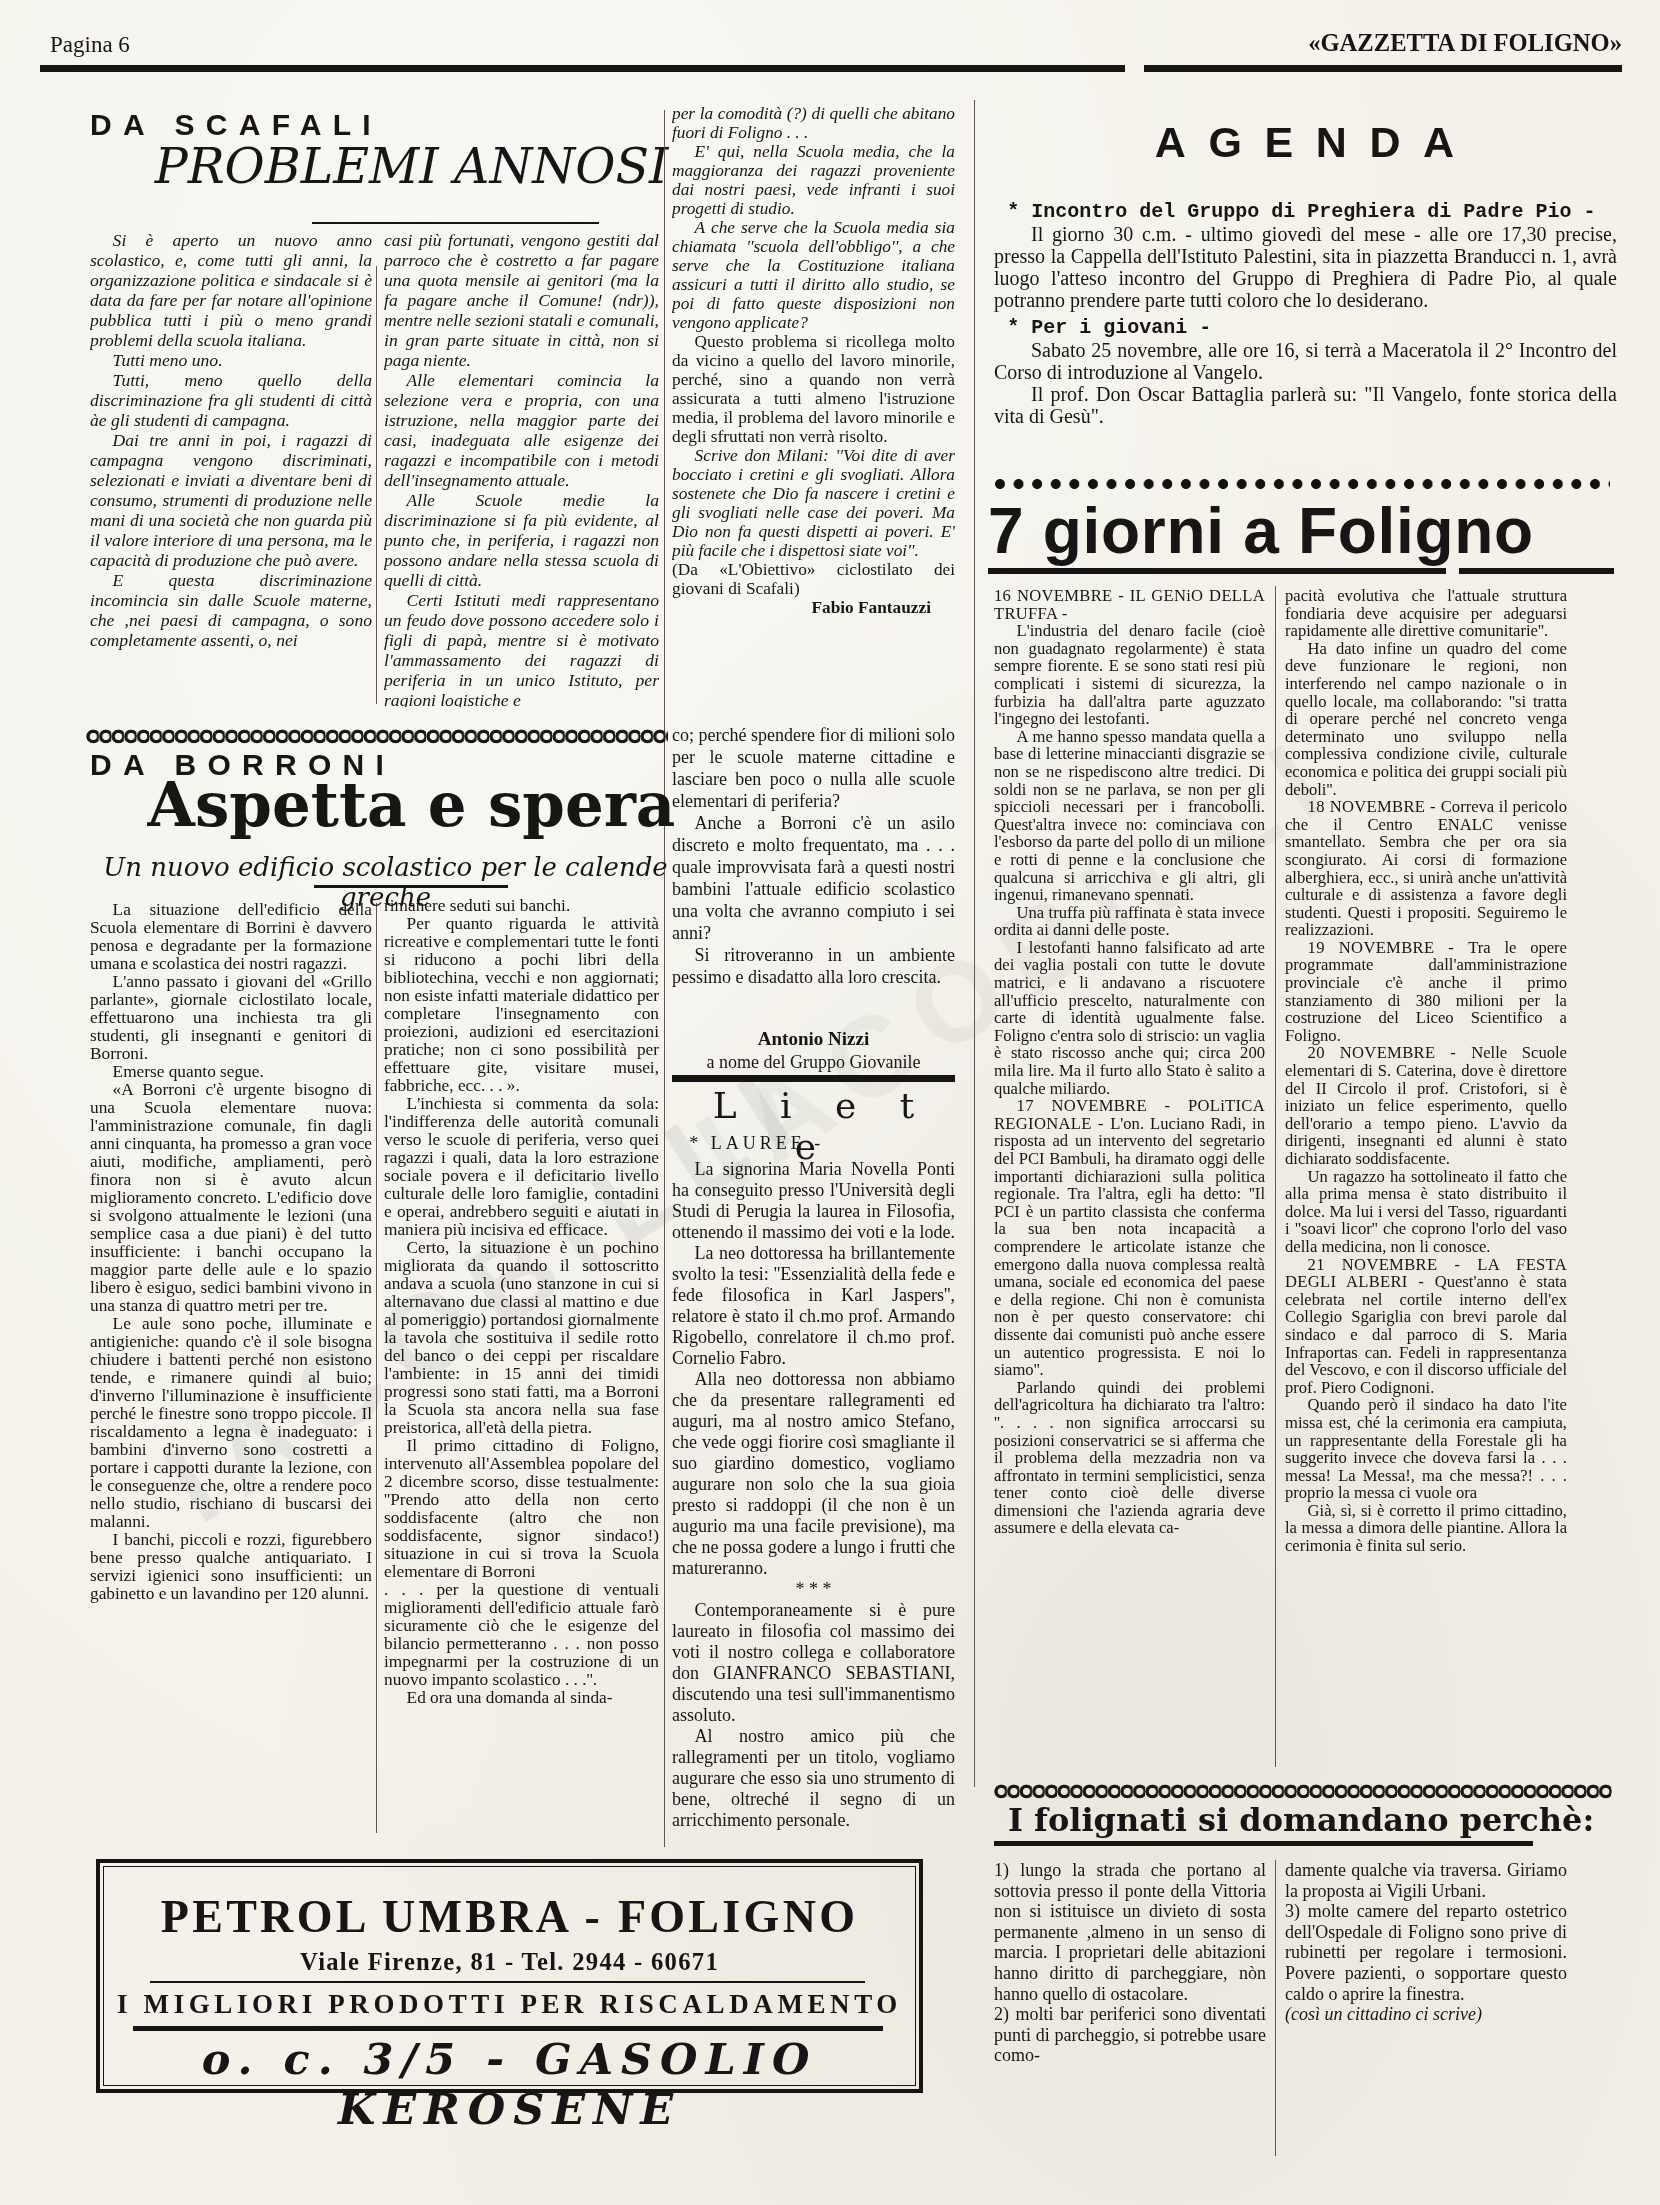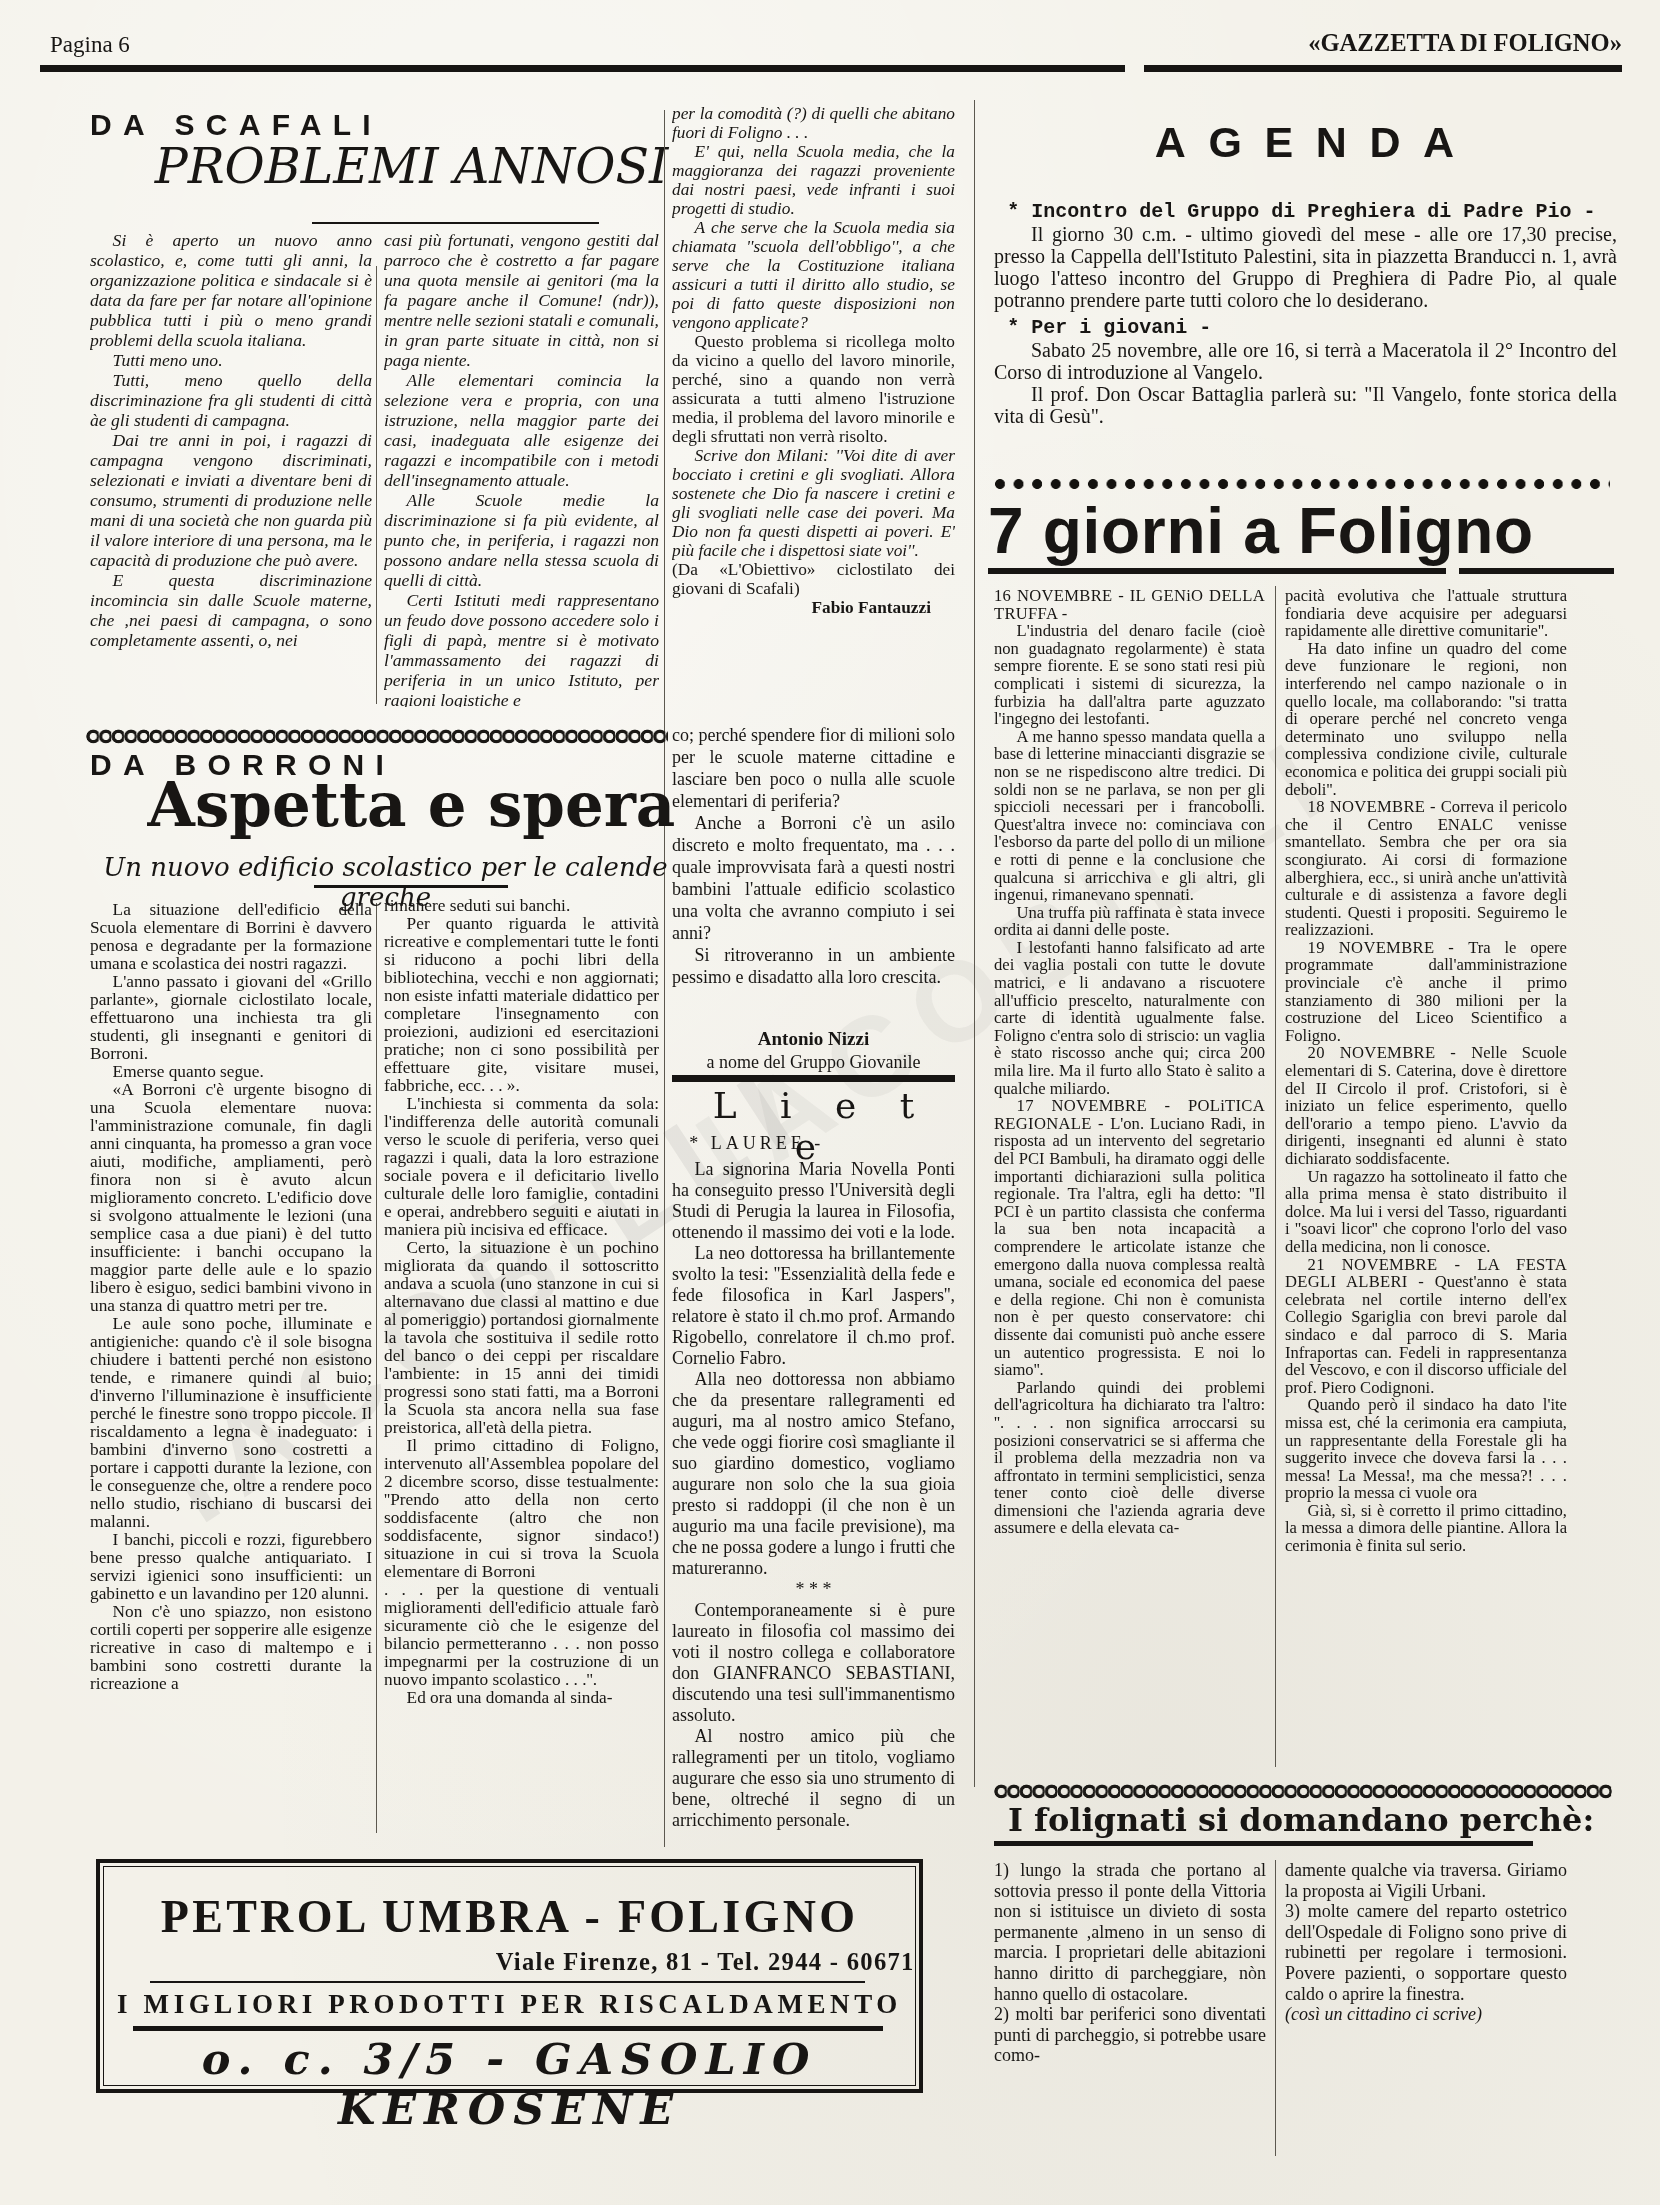--- a/index.html
+++ b/index.html
@@ -40,21 +40,21 @@
   .colBor{font-size:17.3px;line-height:18px;}
   .colC-mid{font-size:18px;line-height:22px;}
   .sig-name{font-weight:bold;font-size:19px;text-align:center;}
   .sig-role{font-size:18px;text-align:center;}
   .liete-title{font-family:"DejaVu Serif",serif;font-size:36px;letter-spacing:16px;text-align:center;text-indent:16px;}
   .liete-body{font-size:18px;line-height:21px;}
   .liete-body p.llead{text-indent:17.3px;letter-spacing:4px;margin-bottom:5.3px;}
   .adbox{border:4px solid #171513;}
   .adbox-inner{position:absolute;left:3.3px;top:3.3px;right:3.3px;bottom:3.3px;border:1.3px solid #171513;}
   .ad1{font-size:46px;font-weight:bold;letter-spacing:3.3px;text-align:center;}
-  .ad2{font-size:24.6px;font-weight:bold;letter-spacing:1.3px;text-align:right;}
+  .ad2{font-size:24.6px;font-weight:bold;letter-spacing:1.3px;text-align:center;}
   .ad3{font-size:27px;font-weight:bold;letter-spacing:4.6px;text-align:center;}
   .ad4{font-family:"DejaVu Serif",serif;font-size:43px;font-weight:bold;font-style:italic;letter-spacing:8px;text-align:center;}
   .fol-title{font-family:"DejaVu Serif",serif;font-weight:bold;font-size:32px;}
   .colFol{font-size:18px;line-height:20.6px;}
   .wm{font-family:"Liberation Sans",sans-serif;font-weight:bold;font-size:113px;letter-spacing:18.6px;
       color:rgba(95,95,95,.10);transform:rotate(-33deg);white-space:nowrap;}
 </style>
 </head>
 <body>
 
@@ -141,21 +141,20 @@
   <div class="abs borroni-title" style="left:146px;top:769px;width:531px;">Aspetta e spera</div>
   <div class="abs borroni-sub" style="left:100px;top:852px;width:571px;">Un nuovo edificio scolastico per le calende greche</div>
   <div class="abs rule" style="left:314px;top:885px;width:194px;height:2.7px;"></div>
   <div class="abs ov colBor" style="left:90px;top:901px;width:282px;height:935px;">
       <p>La situazione dell'edificio della Scuola elementare di Borrini è davvero penosa e degradante per la formazione umana e scolastica dei nostri ragazzi.</p>
       <p>L'anno passato i giovani del «Grillo parlante», giornale ciclostilato locale, effettuarono una inchiesta tra gli studenti, gli insegnanti e genitori di Borroni.</p>
       <p>Emerse quanto segue.</p>
       <p>«A Borroni c'è urgente bisogno di una Scuola elementare nuova: l'amministrazione comunale, fin dagli anni cinquanta, ha promesso a gran voce aiuti, modifiche, ampliamenti, però finora non si è avuto alcun miglioramento concreto. L'edificio dove si svolgono attualmente le lezioni (una semplice casa a due piani) è del tutto insufficiente: i banchi occupano la maggior parte delle aule e lo spazio libero è esiguo, sedici bambini vivono in una stanza di quattro metri per tre.</p>
       <p>Le aule sono poche, illuminate e antigieniche: quando c'è il sole bisogna chiudere i battenti perché non esistono tende, e rimanere quindi al buio; d'inverno l'illuminazione è insufficiente perché le finestre sono troppo piccole. Il riscaldamento a legna è inadeguato: i bambini d'inverno sono costretti a portare i cappotti durante la lezione, con le conseguenze che, oltre a rendere poco nello studio, rischiano di buscarsi dei malanni.</p>
       <p>I banchi, piccoli e rozzi, figurebbero bene presso qualche antiquariato. I servizi igienici sono insufficienti: un gabinetto e un lavandino per 120 alunni.</p>
-      <p>Non c'è uno spiazzo, non esistono cortili coperti per sopperire alle esigenze ricreative in caso di maltempo e i bambini sono costretti durante la ricreazione a</p>
     </div>
   <div class="abs ov colBor" style="left:384px;top:897px;width:275px;height:939px;">
       <p class="noind">rimanere seduti sui banchi.</p>
       <p>Per quanto riguarda le attività ricreative e complementari tutte le fonti si riducono a pochi libri della bibliotechina, vecchi e non aggiornati; non esiste infatti materiale didattico per completare l'insegnamento con proiezioni, audizioni ed esercitazioni pratiche; non ci sono possibilità per effettuare gite, visitare musei, fabbriche, ecc. . . ».</p>
       <p>L'inchiesta si commenta da sola: l'indifferenza delle autorità comunali verso le scuole di periferia, verso quei ragazzi i quali, data la loro estrazione sociale povera e il deficitario livello culturale delle loro famiglie, contadini e operai, andrebbero seguiti e aiutati in maniera più incisiva ed efficace.</p>
       <p>Certo, la situazione è un pochino migliorata da quando il sottoscritto andava a scuola (uno stanzone in cui si alternavano due classi al mattino e due al pomeriggio) portandosi giornalmente la tavola che sostituiva il sedile rotto del banco o dei ceppi per riscaldare l'ambiente: in 15 anni dei timidi progressi sono stati fatti, ma a Borroni la Scuola sta ancora nella sua fase preistorica, all'età della pietra.</p>
       <p>Il primo cittadino di Foligno, intervenuto all'Assemblea popolare del 2 dicembre scorso, disse testualmente: ''Prendo atto della non certo soddisfacente (altro che non soddisfacente, signor sindaco!) situazione in cui si trova la Scuola elementare di Borroni</p>
       <p class="noind">. . . per la questione di ventuali miglioramenti dell'edificio attuale farò sicuramente ciò che le esigenze del bilancio permetteranno . . .  non posso impegnarmi per la costruzione di un nuovo impanto scolastico . . .''.</p>
       <p>Ed ora una domanda al sinda-</p>
     </div>

